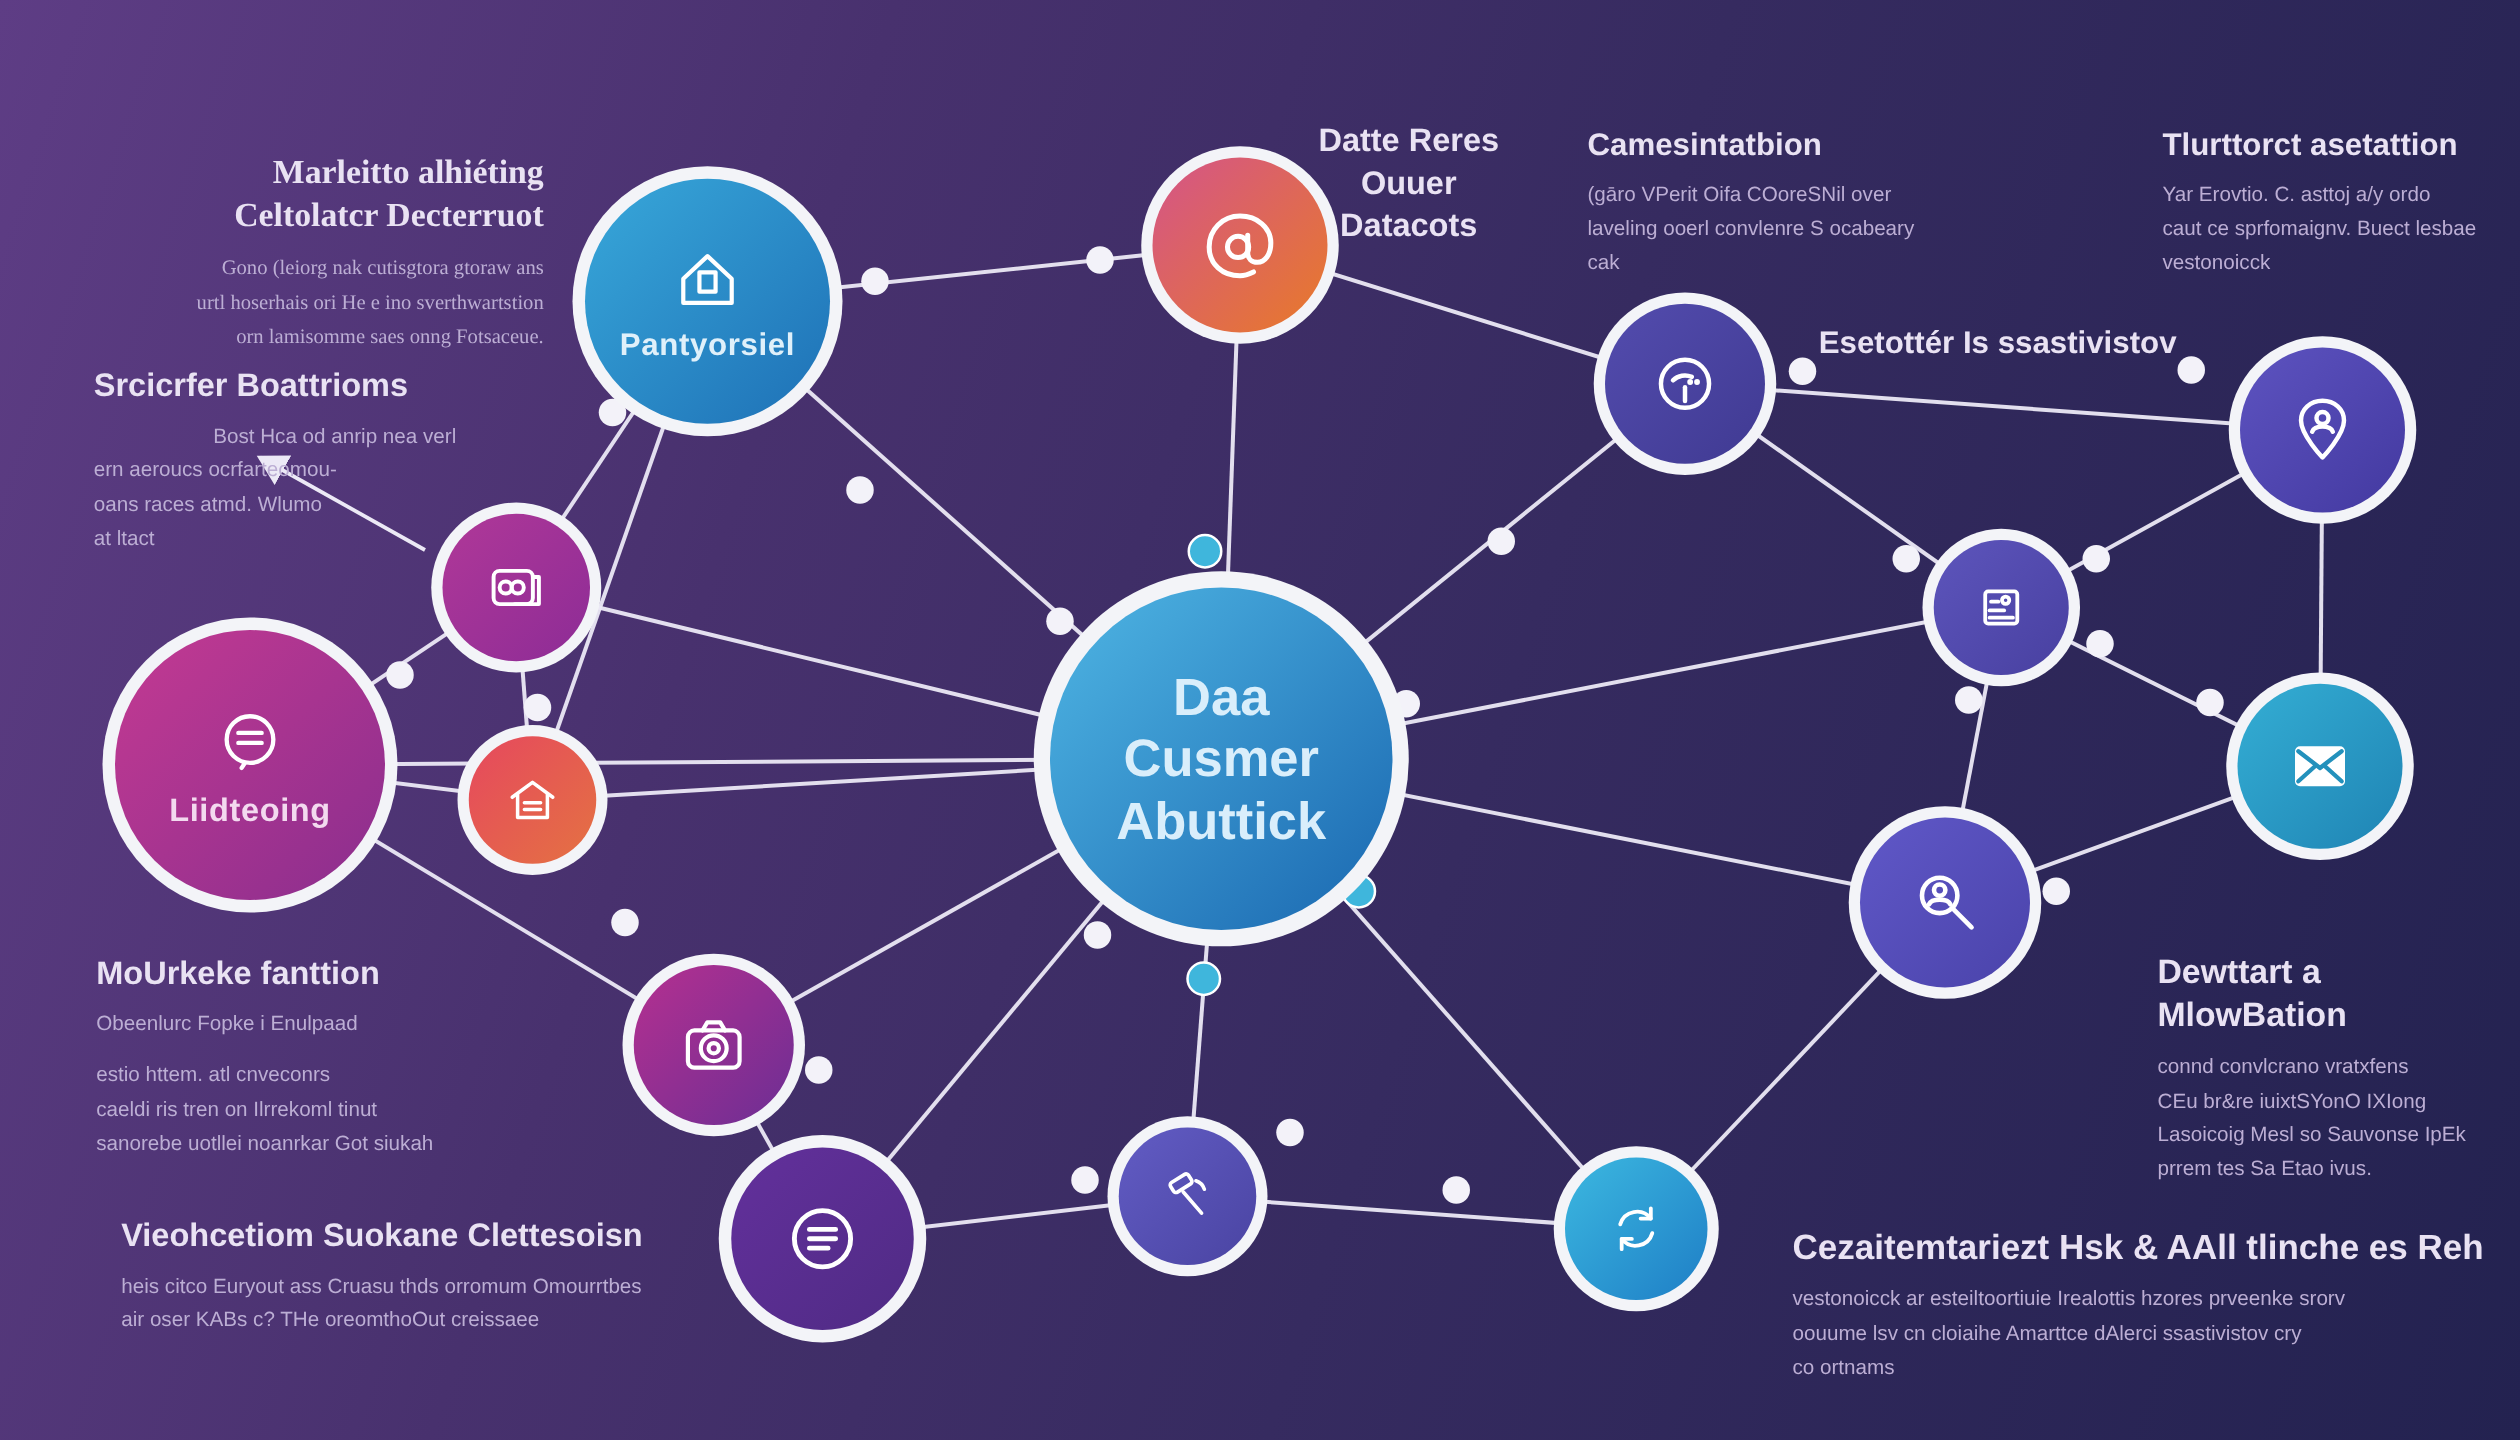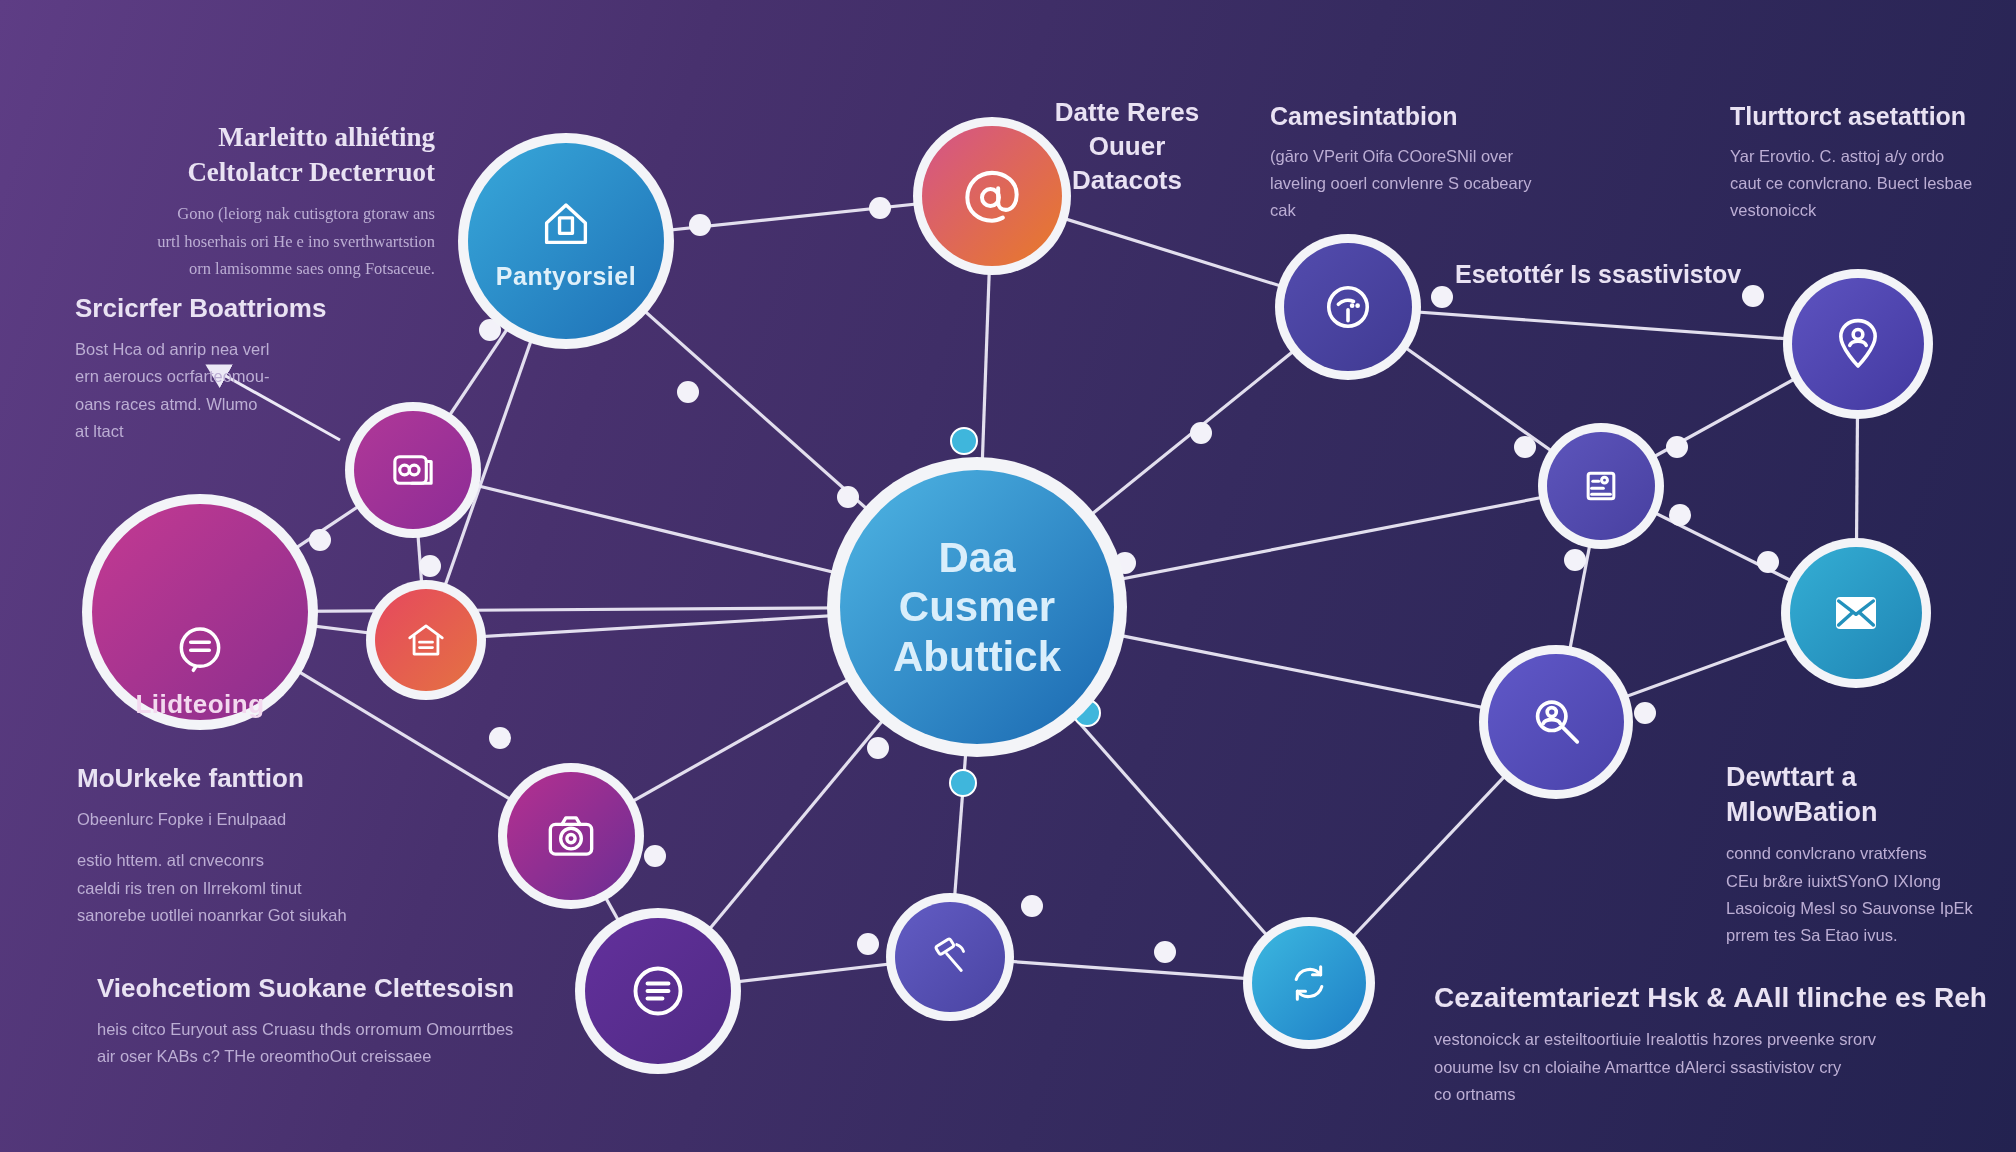--- a/index.html
+++ b/index.html
@@ -102,21 +102,21 @@
           <span class="node-icon">
             <svg width="62" height="62" viewBox="0 0 48 48">
               <path fill="none" stroke="#fff" stroke-width="2.6" stroke-linecap="round" stroke-linejoin="round" d="M9 24 24 10l15 14v15H9z"></path>
               <rect fill="none" stroke="#fff" stroke-width="2.6" stroke-linecap="round" stroke-linejoin="round" x="19" y="20" width="10" height="12"></rect>
             </svg>
           </span>
           <div class="node-label" style="font-size: 25px; color: rgb(223, 240, 250);">Pantyorsiel</div>
         </div>
       </div>
       <div class="node" style="left: 82px; top: 494px; width: 236px; height: 236px; background: rgb(243, 244, 248); padding: 10px;">
-        <div class="node-inner" style="background: linear-gradient(135deg, rgb(196, 58, 146), rgb(138, 46, 142)); justify-content: flex-end;">
+        <div class="node-inner" style="background: linear-gradient(135deg, rgb(196, 58, 146), rgb(138, 46, 142));">
           <span class="node-icon">
             <svg width="64" height="64" viewBox="0 0 48 48">
               <circle fill="none" stroke="#fff" stroke-width="2.6" stroke-linecap="round" stroke-linejoin="round" cx="24" cy="23" r="14"></circle>
               <path fill="none" stroke="#fff" stroke-width="2.6" stroke-linecap="round" stroke-linejoin="round" d="M17 19h14M17 25h14"></path>
               <path fill="none" stroke="#fff" stroke-width="2.6" stroke-linecap="round" stroke-linejoin="round" d="M21 37l-2 3"></path>
             </svg>
           </span>
           <div class="node-label" style="font-size: 26px; color: rgb(243, 217, 239);">Liidteoing</div>
         </div>
       </div>
@@ -266,21 +266,21 @@
           <div>Celtolatcr Decterruot</div>
         </h3>
         <p style="font-size: 16.5px; color: rgb(188, 174, 212);">Gono (leiorg nak cutisgtora gtoraw ans</p>
         <p style="font-size: 16.5px; color: rgb(188, 174, 212);">urtl hoserhais ori He e ino sverthwartstion</p>
         <p style="font-size: 16.5px; color: rgb(188, 174, 212);">orn lamisomme saes onng Fotsaceue.</p>
       </div>
       <div class="tblock" style="left: 75px; top: 292px; width: 290px; text-align: left;">
         <h3 style="font-size: 26px; color: rgb(233, 226, 243);">
           <div>Srcicrfer Boattrioms</div>
         </h3>
-        <p style="font-size: 16.5px; color: rgb(188, 174, 212);">Bost Hca od anrip nea verl</p>
+        <p style="font-size: 16.5px; color: rgb(188, 174, 212); text-align: right;">Bost Hca od anrip nea verl</p>
         <p style="font-size: 16.5px; color: rgb(188, 174, 212);">ern aeroucs ocrfarteomou-</p>
         <p style="font-size: 16.5px; color: rgb(188, 174, 212);">oans races atmd. Wlumo</p>
         <p style="font-size: 16.5px; color: rgb(188, 174, 212);">at ltact</p>
       </div>
       <div class="tblock" style="left: 77px; top: 762px; width: 350px; text-align: left;">
         <h3 style="font-size: 26px; color: rgb(233, 226, 243);">
           <div>MoUrkeke fanttion</div>
         </h3>
         <p style="font-size: 16.5px; color: rgb(188, 174, 212);">Obeenlurc Fopke i Enulpaad</p>
         <p style="font-size: 16.5px; color: rgb(188, 174, 212); margin-top: 14px;">estio httem. atl cnveconrs</p>
@@ -307,21 +307,21 @@
         </h3>
         <p style="font-size: 16.5px; color: rgb(188, 174, 212);">(gāro VPerit Oifa COoreSNil over</p>
         <p style="font-size: 16.5px; color: rgb(188, 174, 212);">laveling ooerl convlenre S ocabeary</p>
         <p style="font-size: 16.5px; color: rgb(188, 174, 212);">cak</p>
       </div>
       <div class="tblock" style="left: 1730px; top: 100px; width: 280px; text-align: left;">
         <h3 style="font-size: 25px; color: rgb(233, 226, 243);">
           <div>Tlurttorct asetattion</div>
         </h3>
         <p style="font-size: 16.5px; color: rgb(188, 174, 212);">Yar Erovtio. C. asttoj a/y ordo</p>
-        <p style="font-size: 16.5px; color: rgb(188, 174, 212);">caut ce convlcrano. Buect lesbae</p>
+        <p style="font-size: 16.5px; color: rgb(188, 174, 212);">caut ce sprfomaignv. Buect lesbae</p>
         <p style="font-size: 16.5px; color: rgb(188, 174, 212);">vestonoicck</p>
       </div>
       <div class="tblock" style="left: 1455px; top: 258px; width: 340px; text-align: left;">
         <h3 style="font-size: 25px; color: rgb(233, 226, 243);">
           <div>Esetottér Is ssastivistov</div>
         </h3>
       </div>
       <div class="tblock" style="left: 1726px; top: 760px; width: 285px; text-align: left;">
         <h3 style="font-size: 27px; color: rgb(233, 226, 243);">
           <div>Dewttart a MlowBation</div>

